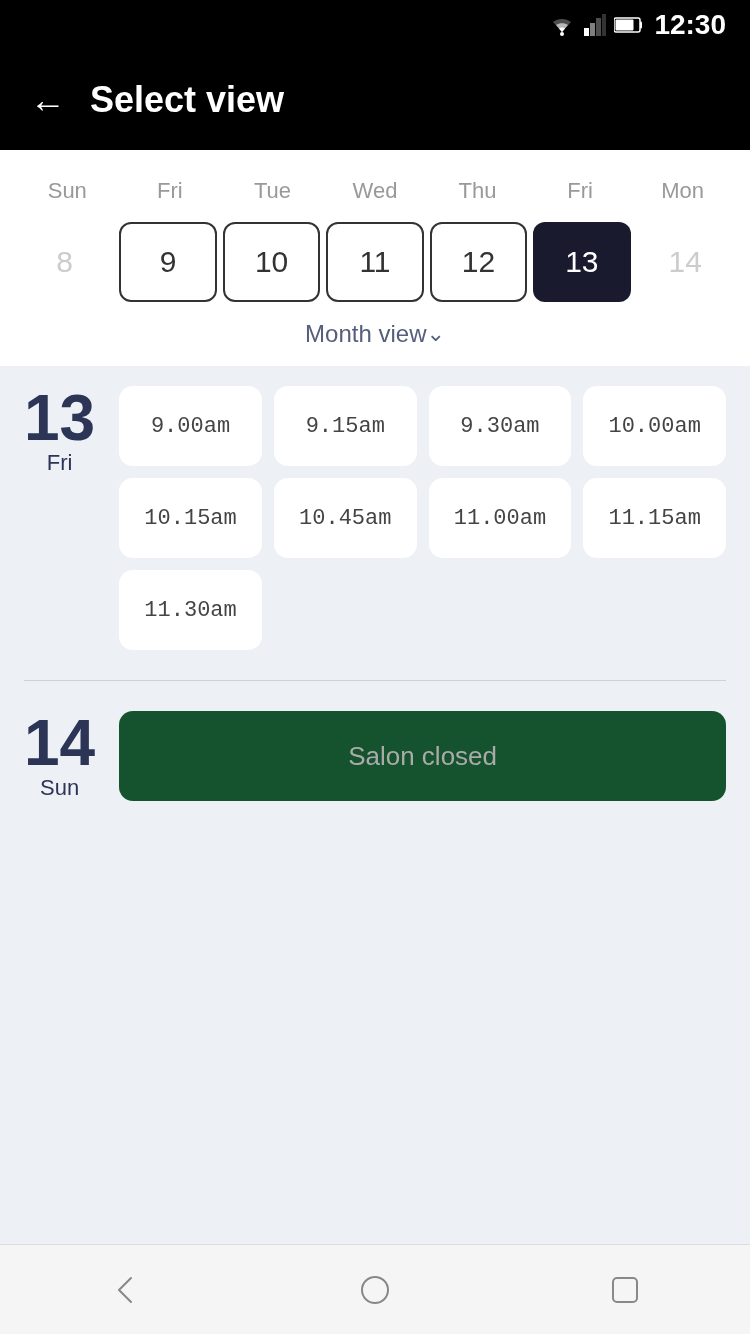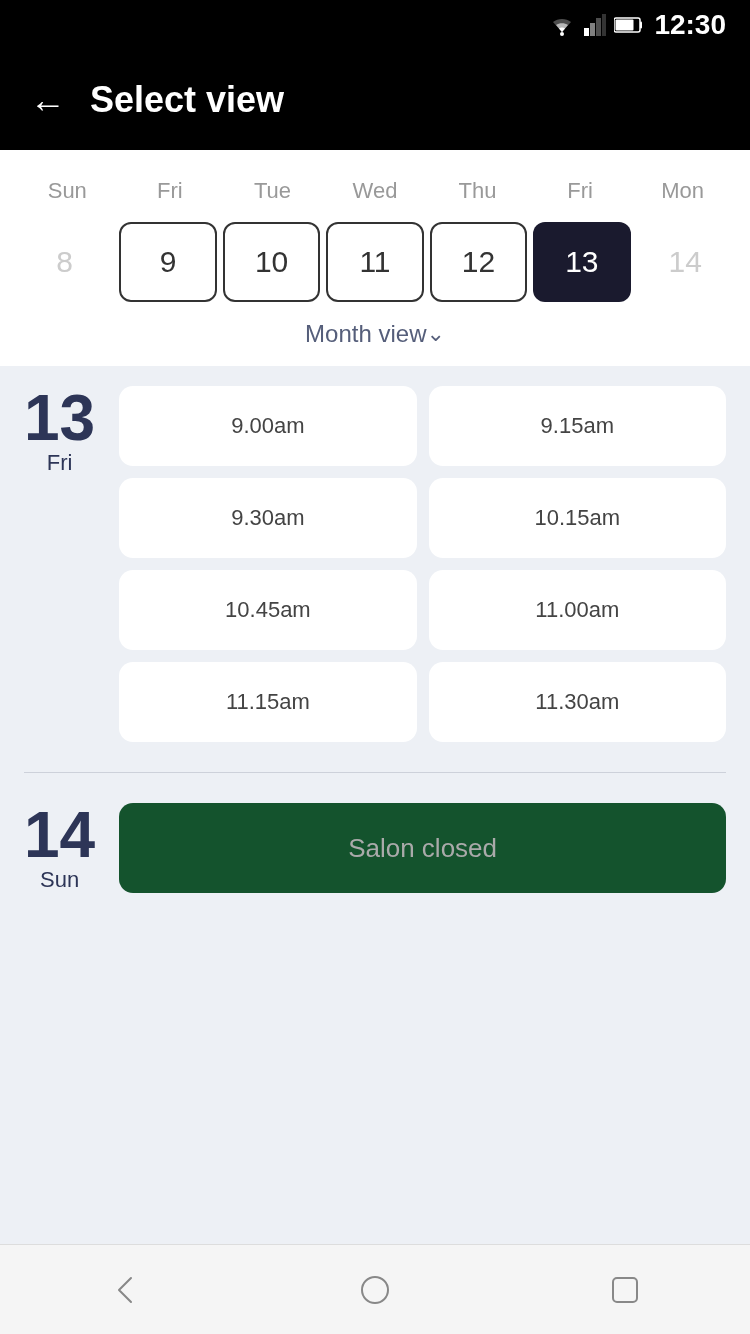--- a/index.html
+++ b/index.html
@@ -164,23 +164,24 @@
       line-height: 1;
     }
     .day-name {
       font-size: 22px;
       color: #2d3557;
       font-weight: 400;
     }
 
     .time-grid {
       display: grid;
-      grid-template-columns: repeat(2, 1fr);
+      grid-template-columns: repeat(4, 1fr);
       gap: 12px;
       flex: 1;
+      font-family: Liberation Mono, monospace;
     }
     .time-slot {
       background: #fff;
       border-radius: 14px;
       height: 80px;
       display: flex;
       align-items: center;
       justify-content: center;
       font-size: 22px;
       color: #444;
@@ -288,20 +289,21 @@
   <div class="day-block">
     <div class="day-info-row">
       <div class="day-number-block">
         <span class="day-number">13</span>
         <span class="day-name">Fri</span>
       </div>
       <div class="time-grid">
         <div class="time-slot">9.00am</div>
         <div class="time-slot">9.15am</div>
         <div class="time-slot">9.30am</div>
+        <div class="time-slot">10.00am</div>
         <div class="time-slot">10.15am</div>
         <div class="time-slot">10.45am</div>
         <div class="time-slot">11.00am</div>
         <div class="time-slot">11.15am</div>
         <div class="time-slot">11.30am</div>
       </div>
     </div>
   </div>
 
   <div class="day-block">

